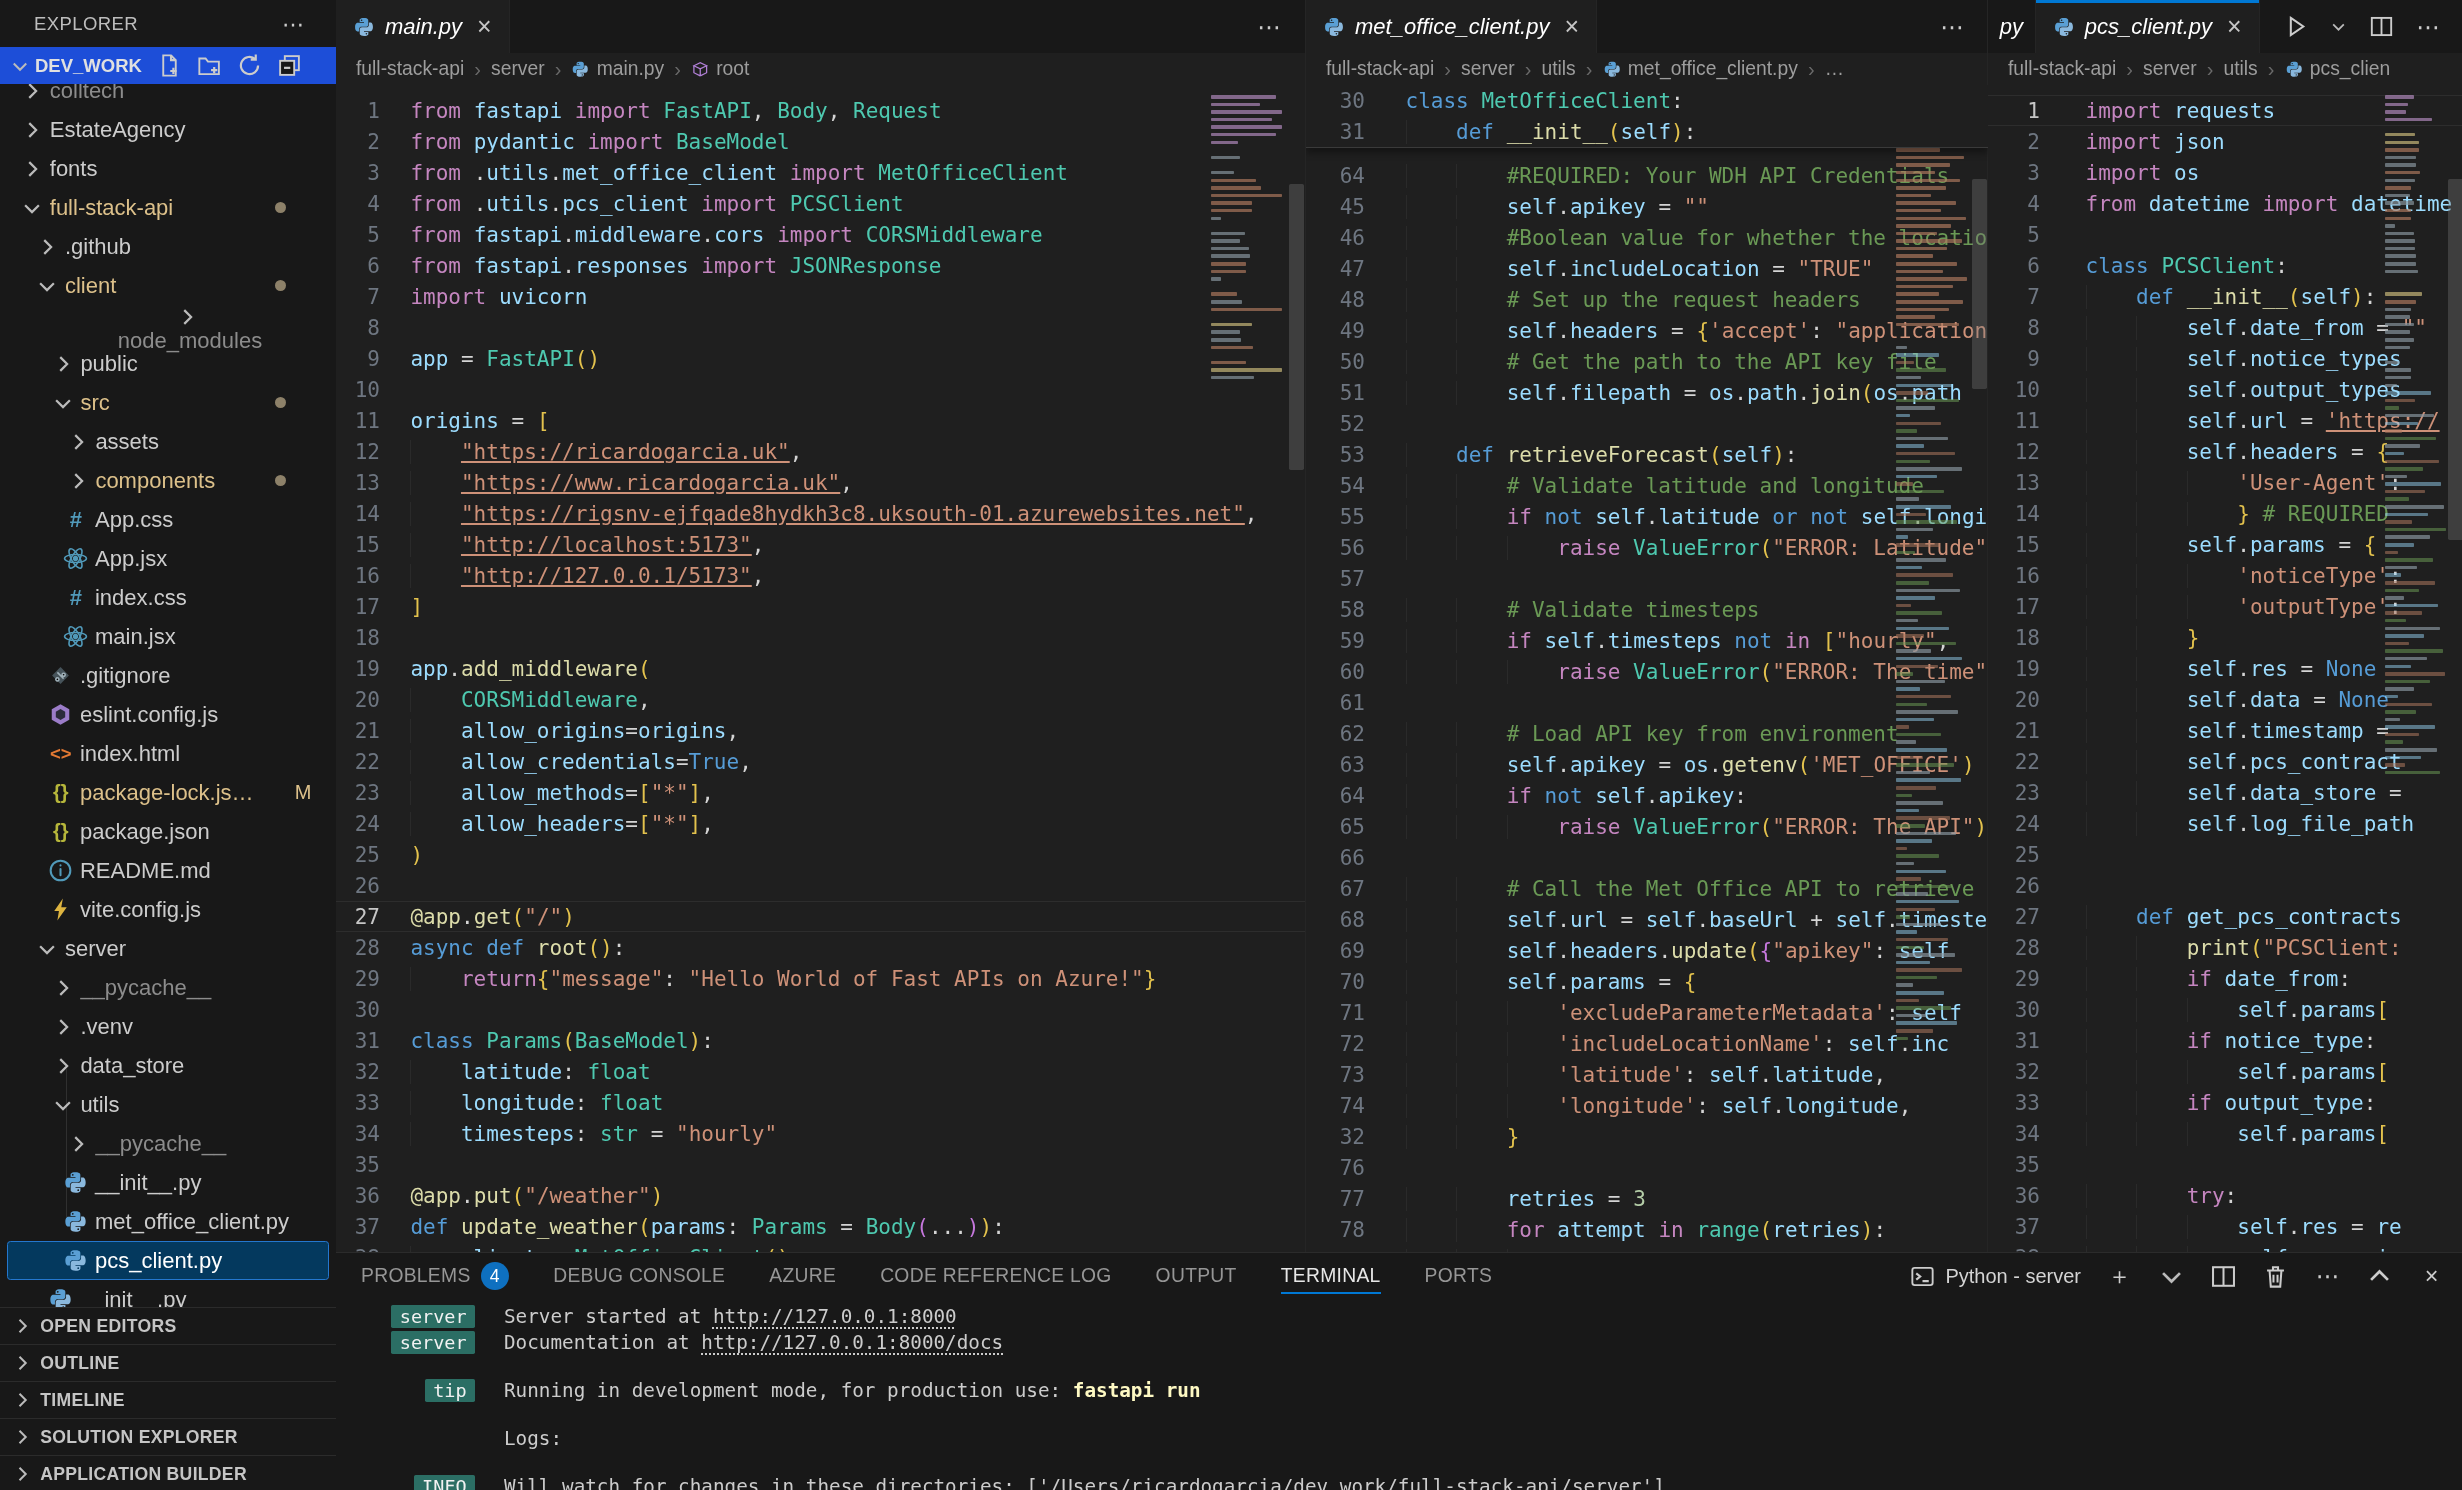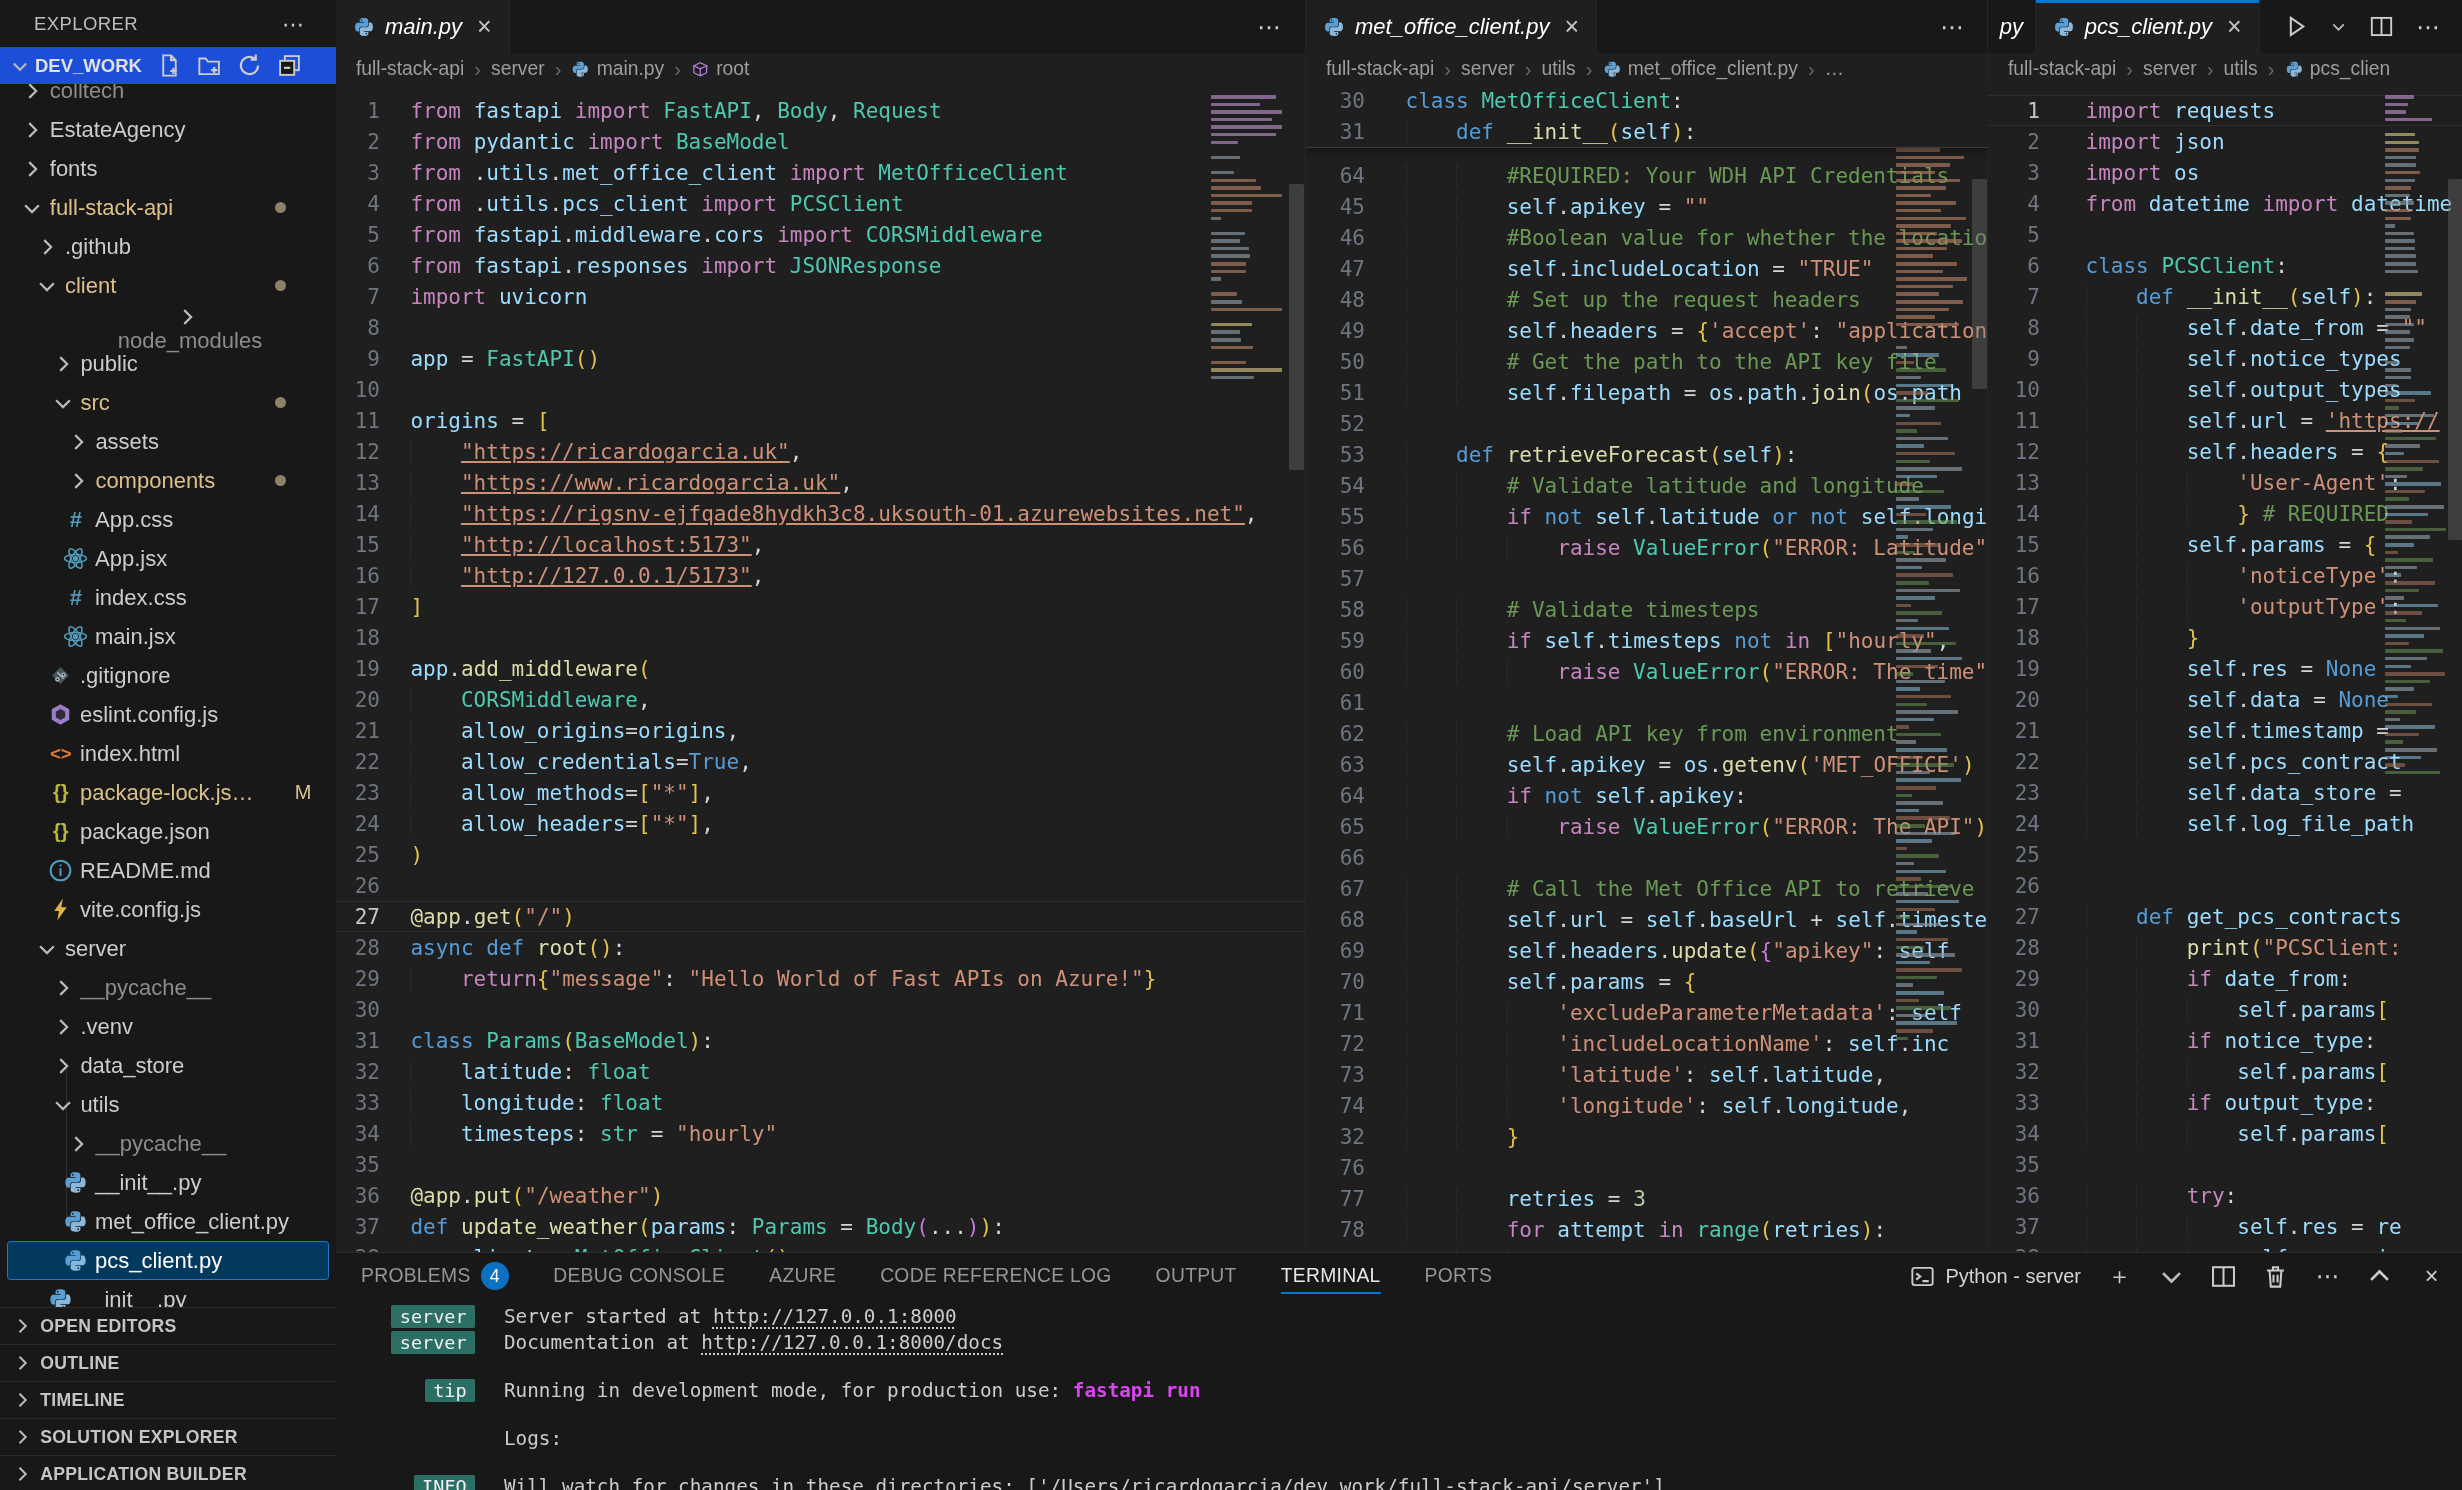--- a/index.html
+++ b/index.html
@@ -77,21 +77,21 @@
   .pacts{position:absolute;right:17px;top:0;height:46px;display:flex;align-items:center;gap:25px;color:#cccccc;}
   .pacts .shell{display:flex;align-items:center;gap:10px;font-size:20px;color:#d4d4d4;cursor:pointer;}
   .pacts .ic{width:27px;height:27px;display:flex;align-items:center;justify-content:center;font-size:23.5px;cursor:pointer;}
   #termout{position:absolute;left:34px;top:52px;right:17px;bottom:0;font-family:"DejaVu Sans Mono",monospace;font-size:19.3px;color:#cccccc;}
   .trowt{display:flex;align-items:flex-start;height:26px;}
   .trowt.gap{margin-top:22px;}
   .tbcol{width:105px;display:flex;justify-content:flex-end;flex:none;}
   .tbadge{background:#2b6e64;color:#f2f2f2;font-size:18.5px;padding:0.8px 8.4px;border-radius:1.7px;}
   .tmsg{margin-left:29px;white-space:pre;}
   .tlink{text-decoration:underline dotted;text-underline-offset:5px;cursor:pointer;}
-  .tbold{font-weight:bold;color:#d946ef;}
+  .tbold{font-weight:bold;color:#fef9c3;}
   svg{display:block;}
 </style>
 </head>
 <body>
 
 <div id="stage">
 
   <aside id="sidebar">
     <div class="sb-title">
       <span class="t">EXPLORER</span>

